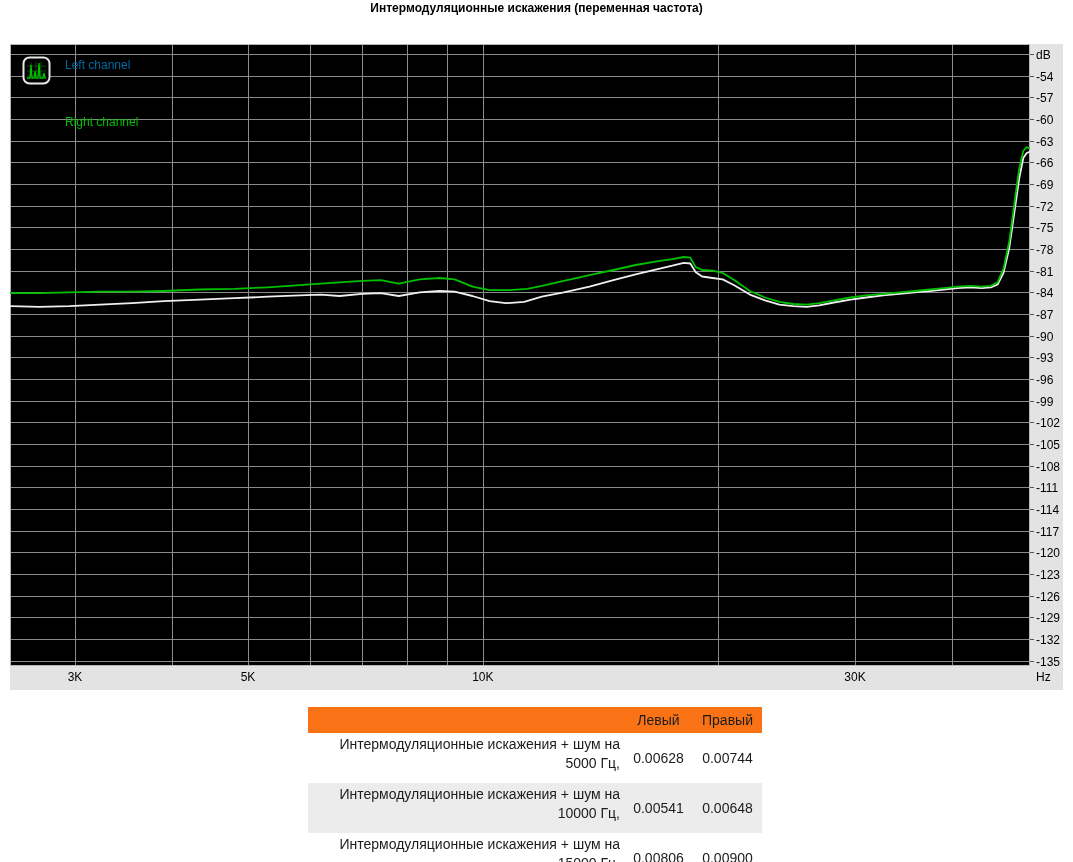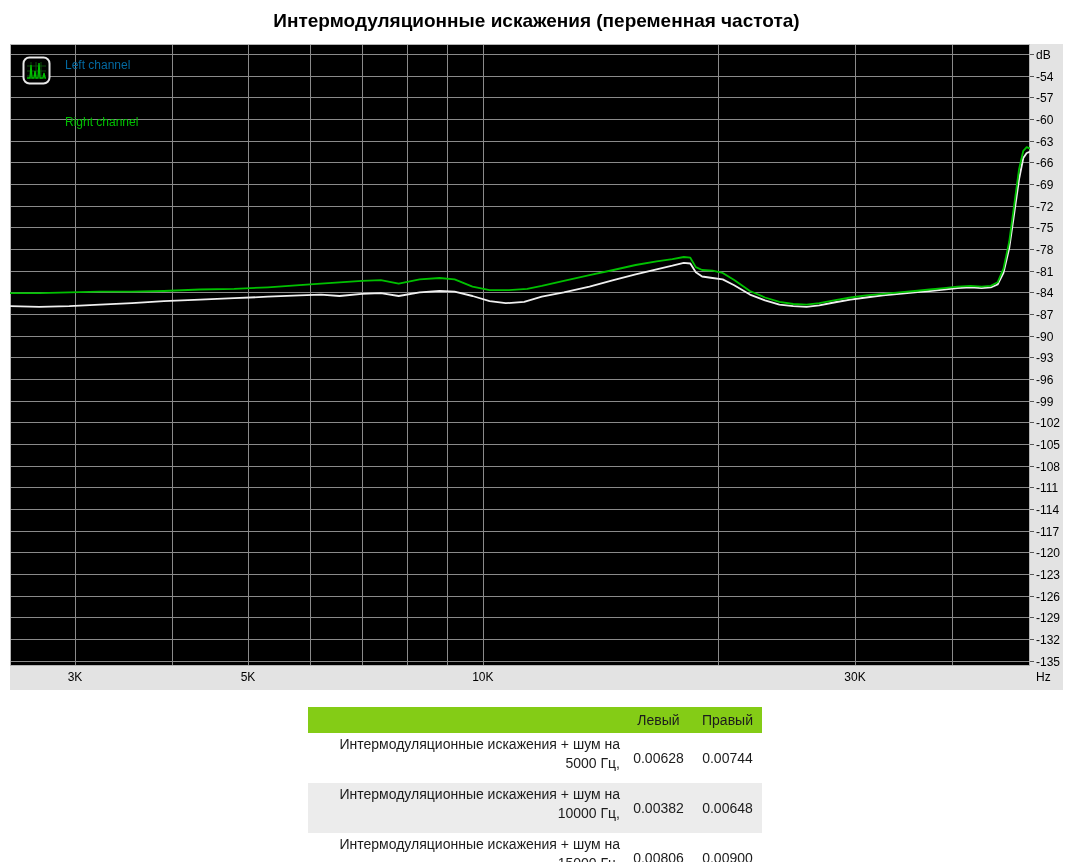--- a/index.html
+++ b/index.html
@@ -1,36 +1,36 @@
 <!DOCTYPE html>
 <html><head>
 <meta charset="utf-8">
 <style>
   html,body{margin:0;padding:0;}
   body{
     width:1073px;height:862px;position:relative;background:#ffffff;overflow:hidden;
     font-family:"Liberation Sans","DejaVu Sans",sans-serif;
   }
   .chart-title{
-    position:absolute;left:0;top:10px;width:1073px;text-align:center;
-    font-size:19px;font-weight:bold;color:#000;
+    position:absolute;left:0;top:1px;width:1073px;text-align:center;
+    font-size:12px;font-weight:bold;color:#000;
   }
   .chart-block{position:absolute;left:10px;top:44px;width:1053px;height:646px;}
   .chart-block svg{position:absolute;left:0;top:0;display:block;}
   .legend{position:absolute;left:12px;top:12px;display:flex;align-items:flex-start;}
   .legend-icon{width:29px;height:29px;margin-right:14px;}
   .legend-icon svg{display:block;}
   .legend-labels{font-size:12px;line-height:18px;padding-top:0px;}
   .legend-labels div{white-space:nowrap;}
   table.results{
     position:absolute;left:308px;top:707px;width:450px;
     border-collapse:collapse;border-spacing:0;table-layout:fixed;
     font-size:14px;color:#1c1c1c;
   }
-  table.results thead tr{background:#84cc16;height:26px;}
+  table.results thead tr{background:#f97316;height:26px;}
   table.results tbody tr{height:43px;}
   table.results tbody tr:nth-child(odd){background:#ffffff;}
   table.results tbody tr:nth-child(even){background:#ececec;}
   table.results th{font-weight:normal;}
   table.results .lbl{width:304px;text-align:right;padding:2px 4px 10px 8px;line-height:19px;}
   table.results .val{width:65px;text-align:center;padding:2px;}
 </style>
 </head>
 <body>
 
@@ -185,21 +185,21 @@
     </tr>
   </thead>
   <tbody>
     <tr>
       <td class="lbl">Интермодуляционные искажения + шум на 5000 Гц,</td>
       <td class="val">0.00628</td>
       <td class="val">0.00744</td>
     </tr>
     <tr>
       <td class="lbl">Интермодуляционные искажения + шум на 10000 Гц,</td>
-      <td class="val">0.00382</td>
+      <td class="val">0.00541</td>
       <td class="val">0.00648</td>
     </tr>
     <tr>
       <td class="lbl">Интермодуляционные искажения + шум на 15000 Гц,</td>
       <td class="val">0.00806</td>
       <td class="val">0.00900</td>
     </tr>
   </tbody>
 </table>
 

